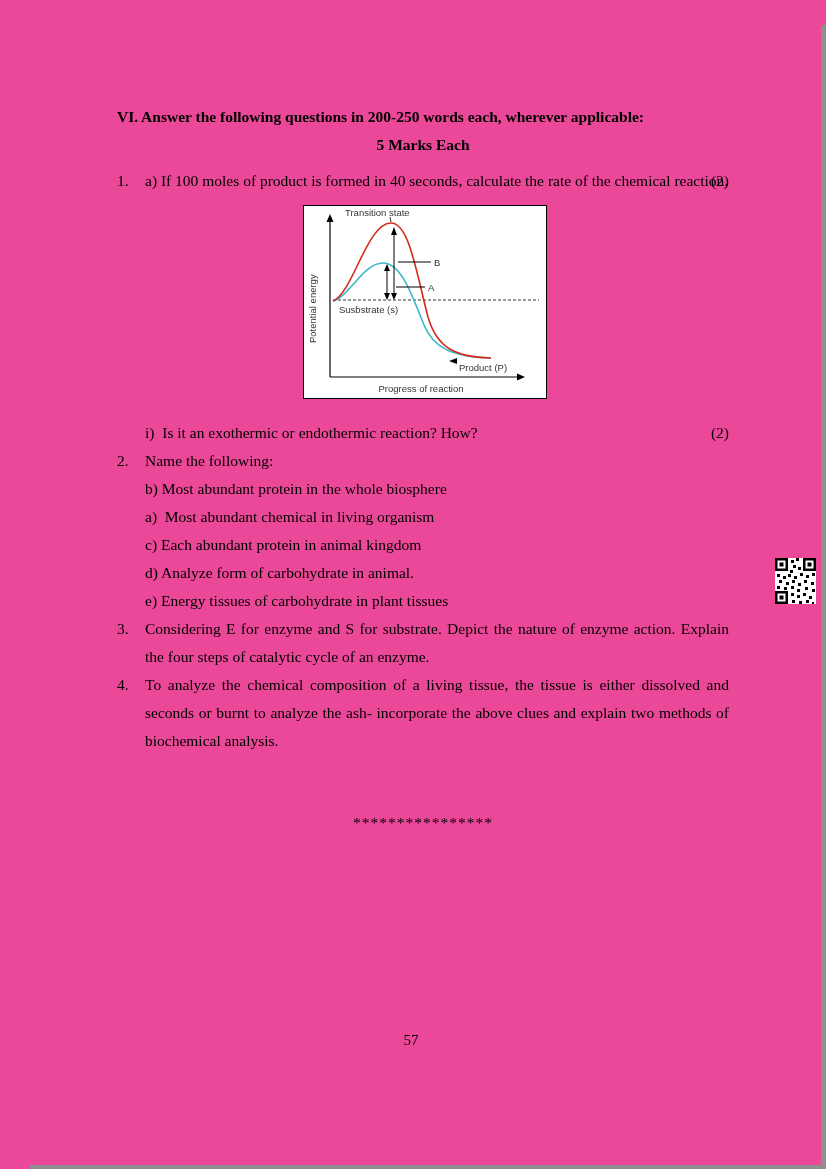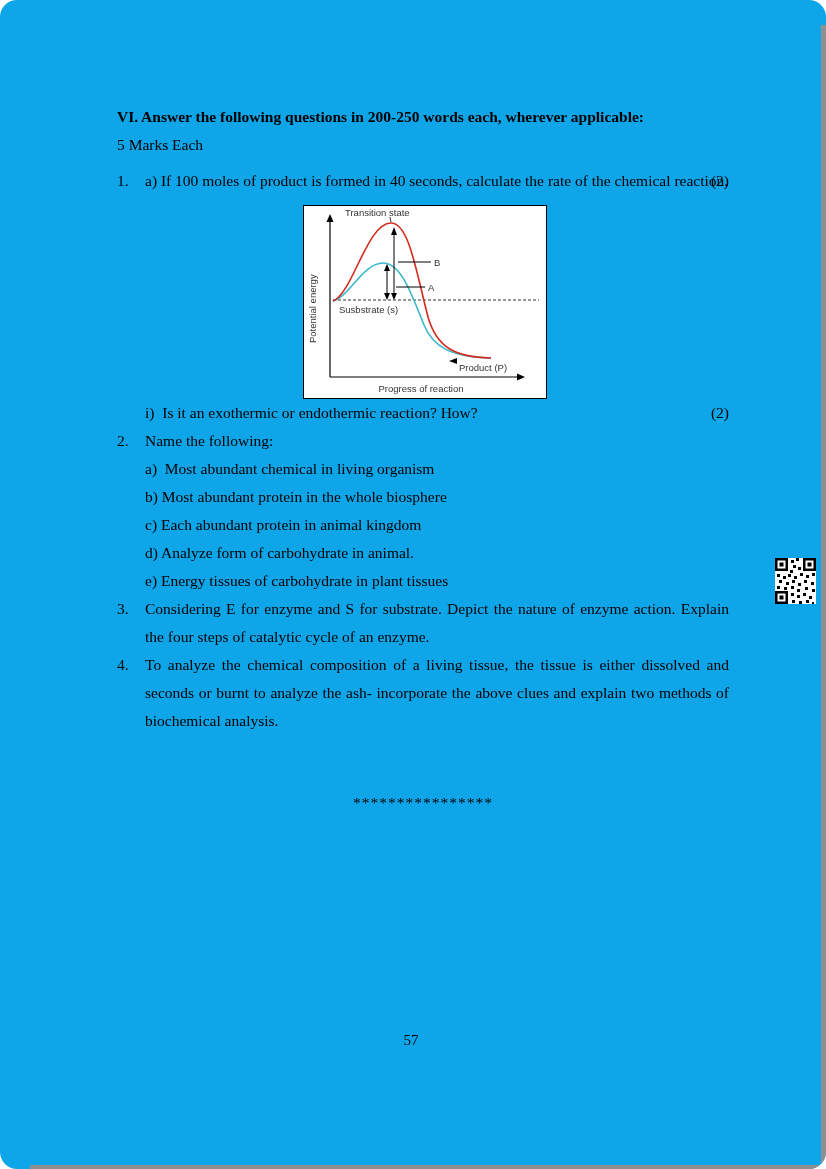--- a/index.html
+++ b/index.html
@@ -1,41 +1,40 @@
 <!DOCTYPE html>
 <html><head>
 <meta charset="utf-8">
 <style>
   html,body{margin:0;padding:0;background:#ffffff;}
   .page{
     position:relative;
     width:826px;height:1169px;
-    background:#0ea5e9;
+    background:#ec4899;
     font-family:"Liberation Serif", serif;
     font-size:15.5px;
     color:#000;
     overflow:hidden;
-    border-radius:17px;
   }
   .scan-edge-right{position:absolute;right:0;top:25px;width:5px;height:1144px;background:#8f8f8f;}
   .scan-edge-bottom{position:absolute;left:30px;bottom:0;width:796px;height:4px;background:#8f8f8f;}
   .content{position:absolute;left:117px;top:103px;width:612px;line-height:28px;}
   .title{font-weight:bold;}
-  .marks-note{font-weight:normal;text-align:left;}
+  .marks-note{font-weight:bold;text-align:center;}
   .q{display:flex;}
   .q1{margin-top:8px;}
   .qnum{width:28px;flex:0 0 28px;}
   .qbody{flex:1 1 auto;width:584px;}
   .para{text-align:justify;}
   .with-marks{position:relative;padding-right:0;}
   .with-marks .marks{position:absolute;right:0;bottom:0;}
   .part-b{margin-top:12px;text-align:left;}
   .graph-wrap{margin:10px 0 0 158px;line-height:0;}
   .subline{display:flex;justify-content:space-between;white-space:pre-wrap;}
-  .subline.first{gap:8px;}
+  .subline.first{margin-top:20px;gap:8px;}
   .item{white-space:pre-wrap;}
   .separator{text-align:center;margin-top:54px;letter-spacing:1px;}
   .page-number{position:absolute;left:0;top:1032px;width:822px;text-align:center;font-size:15px;}
   .glabel{font-family:"Liberation Sans", sans-serif;font-size:9.5px;fill:#333;}
   .qr{position:absolute;left:775px;top:558px;width:41px;height:46px;}
 </style>
 </head>
 <body>
 
 <div class="page">
@@ -96,22 +95,22 @@
           <span>i)  Is it an exothermic or endothermic reaction? How?</span>
           <span>(2)</span>
         </div>
       </div>
     </div>
 
     <div class="q">
       <div class="qnum">2.</div>
       <div class="qbody">
         <div>Name the following:</div>
+        <div class="item">b) Most abundant protein in the whole biosphere</div>
         <div class="item">a)  Most abundant chemical in living organism</div>
-        <div class="item">b) Most abundant protein in the whole biosphere</div>
         <div class="item">c) Each abundant protein in animal kingdom</div>
         <div class="item">d) Analyze form of carbohydrate in animal.</div>
         <div class="item">e) Energy tissues of carbohydrate in plant tissues</div>
       </div>
     </div>
 
     <div class="q">
       <div class="qnum">3.</div>
       <div class="qbody">
         <div class="para">Considering E for enzyme and S for substrate. Depict the nature of enzyme action. Explain the four steps of catalytic cycle of an enzyme.</div>

